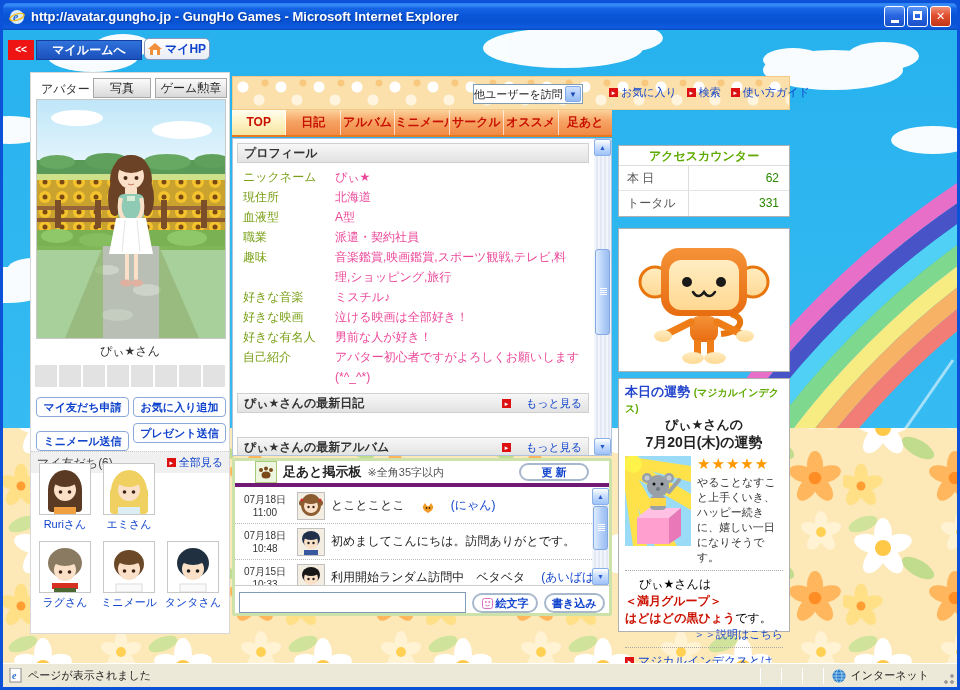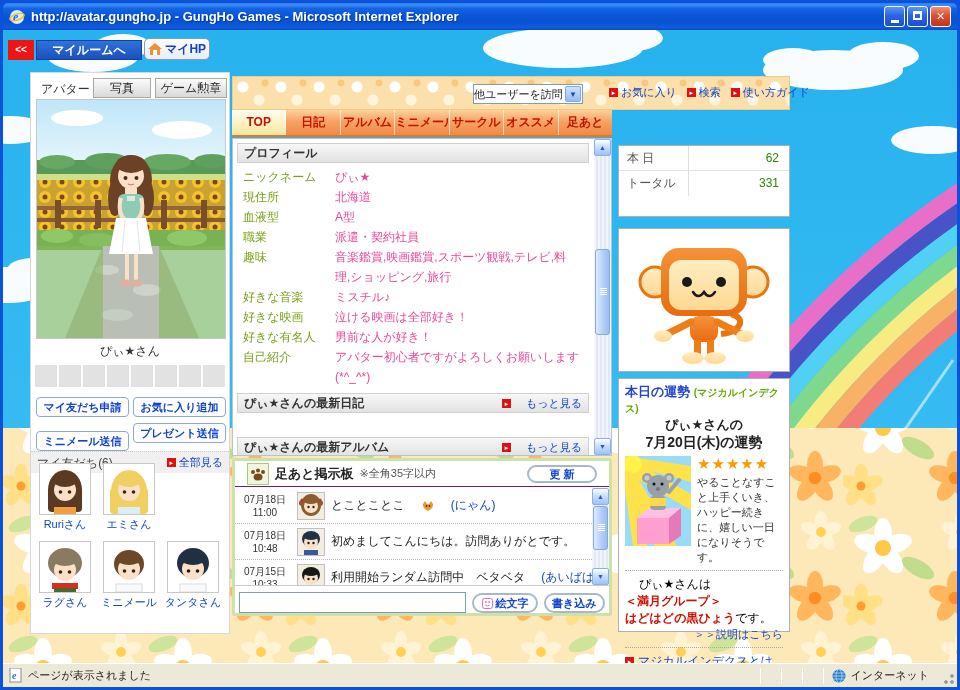--- a/index.html
+++ b/index.html
@@ -56,29 +56,29 @@
 .prow{display:flex;font-size:12px;line-height:20px;padding-left:6px}
 .plabel{width:92px;color:#7aa018;flex:none}
 .pvalue{color:#ec4899;width:245px}
 
 .sb{position:absolute;width:17px;background:repeating-linear-gradient(90deg,#f2f5fb 0 2px,#e2e8f4 2px 4px)}
 .sb-btn{position:absolute;left:0;width:17px;height:17px;background:linear-gradient(#ffffff,#cfe2fe 40%,#9ec2f8);border:1px solid #8ab0e8;border-radius:2px;color:#2a5ad0;font-size:7px;text-align:center;line-height:15px}
 .sb-thumb{position:absolute;left:1px;width:15px;background:linear-gradient(90deg,#dfecff,#b0cdf8 60%,#9cbcf0);border:1px solid #84a8e0;border-radius:3px}
 .sb-thumb::after{content:"";position:absolute;left:4px;top:50%;margin-top:-4px;width:7px;height:8px;background:repeating-linear-gradient(#fff 0 1px,rgba(0,0,0,0) 1px 2px)}
 
 .footboard{left:229px;top:428px;width:380px;height:158px;border:3px solid #cde2aa;border-radius:2px}
-.fb-head{height:26px;display:flex;align-items:center;gap:6px;padding:0 12px;border-bottom:1px solid #701a75}
+.fb-head{height:26px;display:flex;align-items:center;gap:6px;padding:0 20px;border-bottom:4px solid #701a75}
 .fb-title{font-size:13px;font-weight:bold;color:#222}
 .fb-note{font-size:11px;color:#555}
 .fb-update{margin-left:auto;width:70px;height:18px;background:#fff;border:2px solid #a8b8cc;border-radius:9px;color:#1144cc;font-size:11px;font-weight:bold;text-align:center;line-height:14px}
 .fb-list{position:absolute;left:0;top:27px;width:357px;height:97px;overflow:hidden}
 .fb-entry{height:36px;display:flex;align-items:center;border-bottom:1px dotted #bbb;padding:0 4px}
 .fb-date{width:52px;flex:none;font-size:10px;color:#333;text-align:center;line-height:13px}
 .fb-av{width:28px;height:28px;border:1px solid #c0c0c0;flex:none;margin:0 6px;background:#f4ede2}
-.fb-msg{font-size:12px;color:#222;white-space:nowrap;display:flex;align-items:center;gap:16px}
+.fb-msg{font-size:12px;color:#222;white-space:nowrap;display:flex;align-items:flex-end;gap:16px}
 .fb-name{color:#1144cc}
 .fb-input-row{position:absolute;left:0;bottom:0;width:374px;height:28px;border-top:1px solid #ccc;display:flex;align-items:flex-end;gap:6px;padding:0 4px}
 .fb-input{width:230px;height:21px;border:1px solid #7f9db9;background:#fff}
 .rbtn{height:20px;background:#fff;border:2px solid #a8b8cc;border-radius:10px;color:#1144cc;font-size:11px;font-weight:bold;display:flex;align-items:center;justify-content:center;gap:3px}
 
 .counterbox{left:615px;top:115px;width:172px;height:72px;border:1px solid #b0b0b0}
 .counter-title{height:20px;text-align:center;font-size:12px;font-weight:bold;color:#5faa00;line-height:20px;border-bottom:1px solid #ddd}
 .crow{display:flex;height:25px;font-size:12px;line-height:25px;border-bottom:1px solid #e4e4e4}
 .clabel{width:70px;padding-left:8px;color:#555;border-right:1px solid #ddd}
 .cvalue{flex:1;text-align:right;padding-right:10px;color:#2a8800}
@@ -556,20 +556,21 @@
             </svg>
             <span>絵文字</span>
           </div>
         <div class="rbtn" style="width:62px">
             <span>書き込み</span>
           </div>
       </div>
     </div>
 
     <div class="panel counterbox">
+      <div class="counter-title">アクセスカウンター</div>
       <div class="crow">
           <span class="clabel">本 日</span>
           <span class="cvalue">62</span>
         </div>
       <div class="crow" style="border-bottom:none">
           <span class="clabel">トータル</span>
           <span class="cvalue">331</span>
         </div>
     </div>
 

